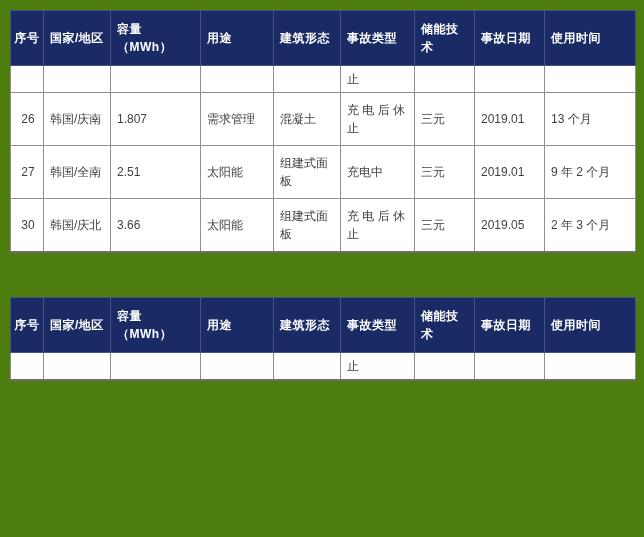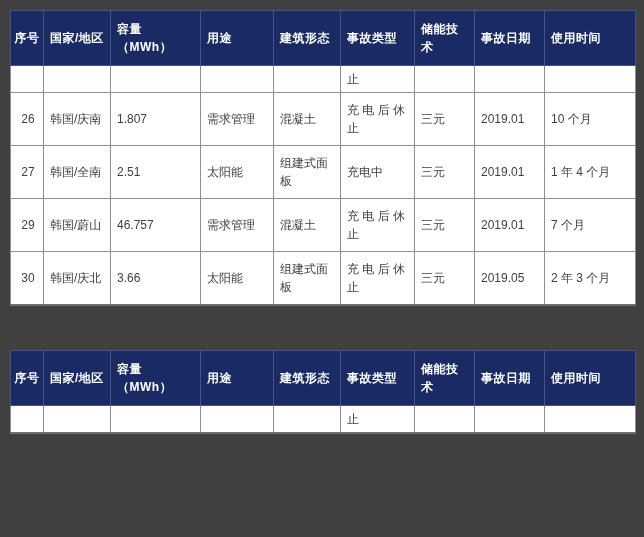--- a/index.html
+++ b/index.html
@@ -9,21 +9,21 @@
     width: 644px;
     height: 537px;
     overflow: hidden;
     font-family: "Liberation Sans", "DejaVu Sans", sans-serif;
   }
   .page {
     box-sizing: border-box;
     width: 644px;
     height: 537px;
     padding: 10px 9px 0 10px;
-    background: #404040;
+    background: #4d7c0f;
   }
   table.data-table {
     border-collapse: collapse;
     table-layout: fixed;
     width: 625px;
     border: 1px solid var(--grid-line, #8f8f8f);
     border-bottom: 2px solid #6e6e6e;
     font-size: 12px;
   }
   table.data-table.second {
@@ -122,44 +122,32 @@
         <tr>
           <td class="num">26</td>
           <td>韩国/庆南</td>
           <td>1.807</td>
           <td>需求管理</td>
           <td>混凝土</td>
           <td>充 电 后 休
 止</td>
           <td>三元</td>
           <td>2019.01</td>
-          <td>10 个月</td>
+          <td>13 个月</td>
         </tr>
         <tr>
           <td class="num">27</td>
           <td>韩国/全南</td>
           <td>2.51</td>
           <td>太阳能</td>
           <td>组建式面板</td>
           <td>充电中</td>
           <td>三元</td>
           <td>2019.01</td>
-          <td>1 年 4 个月</td>
-        </tr>
-        <tr>
-          <td class="num">29</td>
-          <td>韩国/蔚山</td>
-          <td>46.757</td>
-          <td>需求管理</td>
-          <td>混凝土</td>
-          <td>充 电 后 休
-止</td>
-          <td>三元</td>
-          <td>2019.01</td>
-          <td>7 个月</td>
+          <td>9 年 2 个月</td>
         </tr>
         <tr>
           <td class="num">30</td>
           <td>韩国/庆北</td>
           <td>3.66</td>
           <td>太阳能</td>
           <td>组建式面板</td>
           <td>充 电 后 休
 止</td>
           <td>三元</td>

